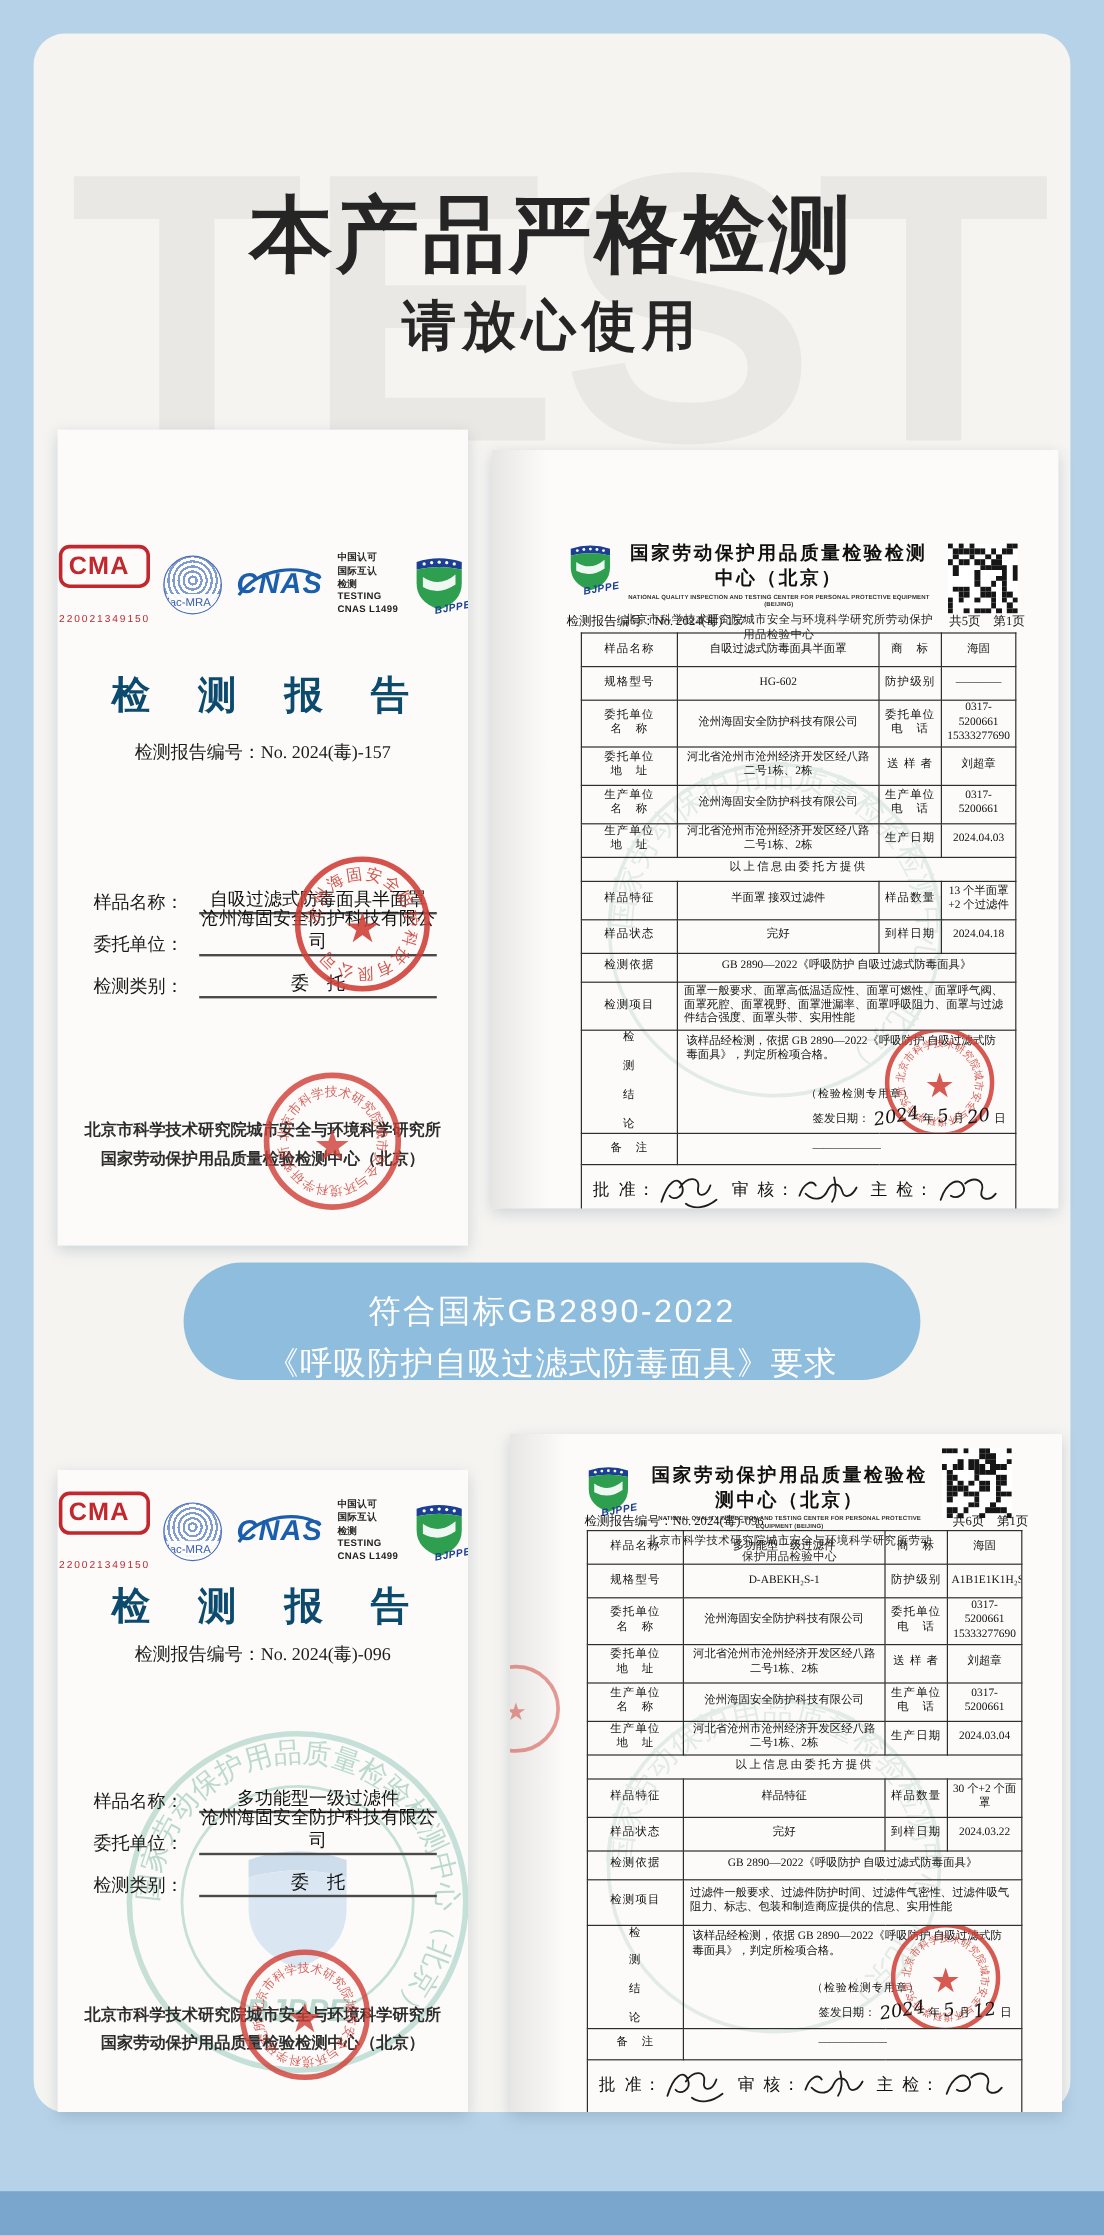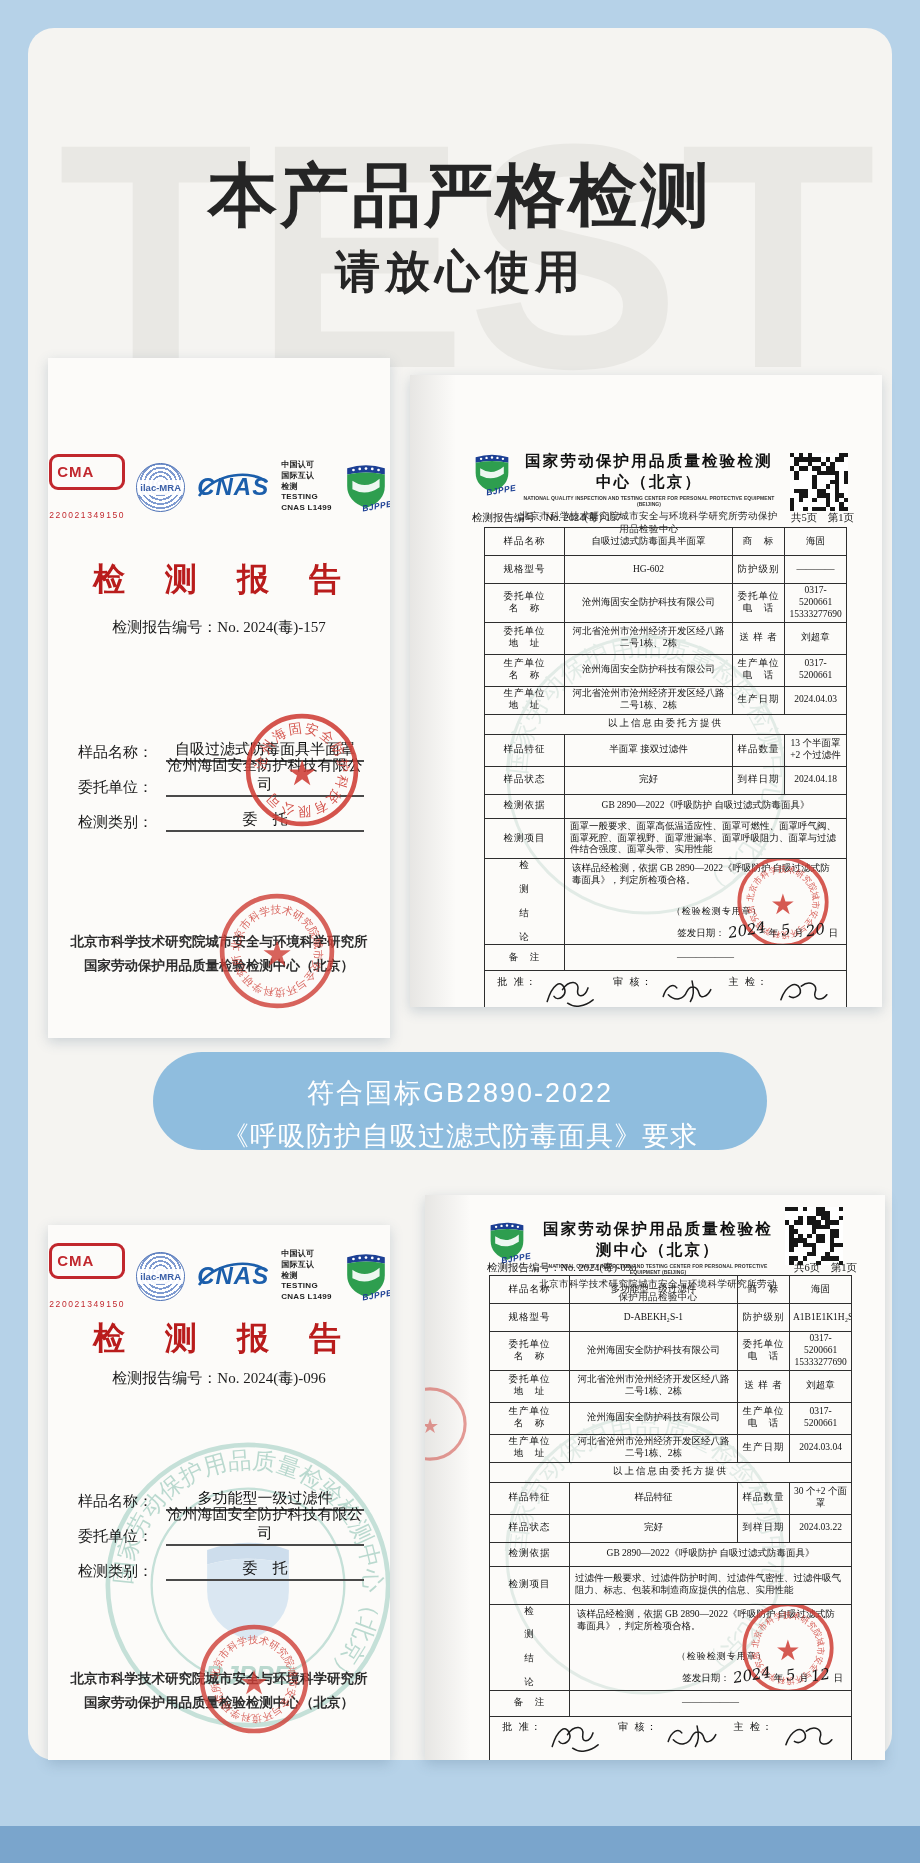--- a/index.html
+++ b/index.html
@@ -15,32 +15,32 @@
   .paper{position:absolute;background:#fcfbf9;box-shadow:0 4px 12px rgba(60,90,120,.22);overflow:hidden}
   #cert1{left:48px;top:358px;width:342px;height:680px}
   #report1{left:410px;top:375px;width:472px;height:632px}
   #cert2{left:48px;top:1225px;width:342px;height:535px}
   #report2{left:425px;top:1195px;width:460px;height:565px}
   .paper.report::before{content:"";position:absolute;left:0;top:0;bottom:0;width:46px;background:linear-gradient(90deg,rgba(120,120,115,.16),rgba(120,120,115,0));pointer-events:none}
   
   .logo-row{position:absolute;left:0;right:0;display:flex;justify-content:center;align-items:center;gap:11px}
   #cert1 .logo-row{top:96px}
   #cert2 .logo-row{top:18px}
-  .cma-box{border:3px solid #c1272d;border-radius:9px;padding:0 5px;color:#c1272d;font-weight:700;font-size:15px;line-height:30px;letter-spacing:1px;font-family:"Liberation Sans",sans-serif}
+  .cma-box{border:3px solid #c1272d;border-radius:9px;padding:0 5px;color:#c1272d;font-weight:700;font-size:21px;line-height:30px;letter-spacing:1px;font-family:"Liberation Sans",sans-serif}
   .cma-num{color:#c1272d;font-weight:400;font-size:8.5px;letter-spacing:1.6px;margin-top:20px;text-align:center}
   .ilac{width:47px;height:47px;border-radius:50%;position:relative;background:repeating-radial-gradient(circle at 50% 42%,#ffffff 0 2.4px,#7f9bd0 2.4px 4.2px);border:1.5px solid #4a6fb5;overflow:hidden}
-  .ilac-t{position:absolute;left:0;right:0;top:16px;height:15px;background:rgba(255,255,255,.92);color:#3a5fa8;font-weight:700;font-size:9.5px;text-align:center;line-height:15px}
+  .ilac-t{position:absolute;left:0;right:0;top:31px;height:15px;background:rgba(255,255,255,.92);color:#3a5fa8;font-weight:400;font-size:9.5px;text-align:left;line-height:15px}
   .cnas{position:relative;width:74px;height:34px;text-align:center}
   .cnas span{position:relative;z-index:1;color:#1b5eab;font-weight:800;font-style:italic;font-size:24px;letter-spacing:1px;line-height:34px}
   .cnas svg{position:absolute;left:0;top:0;width:74px;height:34px}
   .accred{font-size:8px;line-height:1.35;color:#222;font-weight:700;text-align:left;letter-spacing:.3px}
   .bjppe{position:relative;width:46px;height:52px}
   .bjppe-t{position:absolute;right:-4px;bottom:2px;color:#1c3f94;font-weight:700;font-style:italic;font-size:8.5px;transform:rotate(-10deg);letter-spacing:.5px}
   
-  .cert-title{position:absolute;left:0;width:100%;text-align:center;margin:0;color:#b91c1c;font-family:Liberation Serif, serif;font-weight:700;font-size:32px;letter-spacing:4px}
+  .cert-title{position:absolute;left:0;width:100%;text-align:center;margin:0;color:#0c4a6e;font-family:Liberation Serif, serif;font-weight:700;font-size:32px;letter-spacing:4px}
   #cert1 .cert-title{top:200px}
   #cert2 .cert-title{top:92px}
   .cert-no{position:absolute;left:0;width:100%;text-align:center;font-family:"Liberation Serif",serif;font-size:15px;color:#1c1c1c}
   #cert1 .cert-no{top:260px}
   #cert2 .cert-no{top:144px}
   .fields{position:absolute;left:30px;right:26px}
   #cert1 .fields{top:380px}
   #cert2 .fields{top:262px}
   .field{display:flex;align-items:flex-end;margin-bottom:11px;height:24px}
   .flabel{flex:0 0 88px;font-family:"Liberation Serif",serif;font-size:15px;color:#1b1b1b}
@@ -83,21 +83,21 @@
   .rtable .note{text-align:center;letter-spacing:2px}
   tr.h20{height:20px}tr.h24{height:24px}tr.h26{height:26px}tr.h28{height:28px}tr.h32{height:32px}tr.h38{height:38px}tr.h44{height:44px}tr.h84{height:84px}
   .concl-lab{letter-spacing:0}
   .conclcell{position:relative;vertical-align:top}
   .concl-text{font-size:9.5px;text-align:left;padding:3px 4px;position:relative;z-index:1}
   .seal-note{position:absolute;left:38%;top:55%;font-size:9px;letter-spacing:1px;z-index:1}
   .issue{position:absolute;right:8px;bottom:5px;font-size:9.5px;display:flex;align-items:flex-end;gap:1px;z-index:3}
   .hand{font-family:"DejaVu Serif",serif;font-style:italic;font-size:15px;transform:rotate(-9deg);display:inline-block;margin:0 2px;color:#141414}
   .rstamp{position:absolute;right:16px;top:-4px;width:94px;height:94px;color:#cf3e36;opacity:.85;z-index:2}
   .rstamp svg{width:100%;height:100%}
-  .signs{display:flex;justify-content:space-around;padding:0 4px;font-size:10px;letter-spacing:2px}
+  .signs{display:flex;align-items:center;justify-content:space-around;padding:0 4px;font-size:14px;letter-spacing:2px}
   .signs svg{height:34px;width:62px;margin-left:-8px}
   .rwm{position:absolute;left:86px;top:250px;width:300px;height:300px;opacity:.14;z-index:0}
   #report2 .rwm{left:70px;top:210px}
   .edge-stamp{position:absolute;left:-34px;top:186px;width:78px;height:86px;color:#cf3e36;opacity:.5;z-index:2}
   .edge-stamp svg{width:100%;height:100%}
   
   .pill{position:absolute;left:153px;top:1052px;width:614px;height:98px;border-radius:49px;background:#8fbdde;color:#fff;text-align:center;z-index:3}
   .pill .l1{margin-top:23px;font-size:27px;letter-spacing:2px}
   .pill .l2{margin-top:7px;font-size:27px;letter-spacing:1px}
   .footer-bar{position:absolute;left:0;bottom:0;width:920px;height:37px;background:#7aa5cc}

